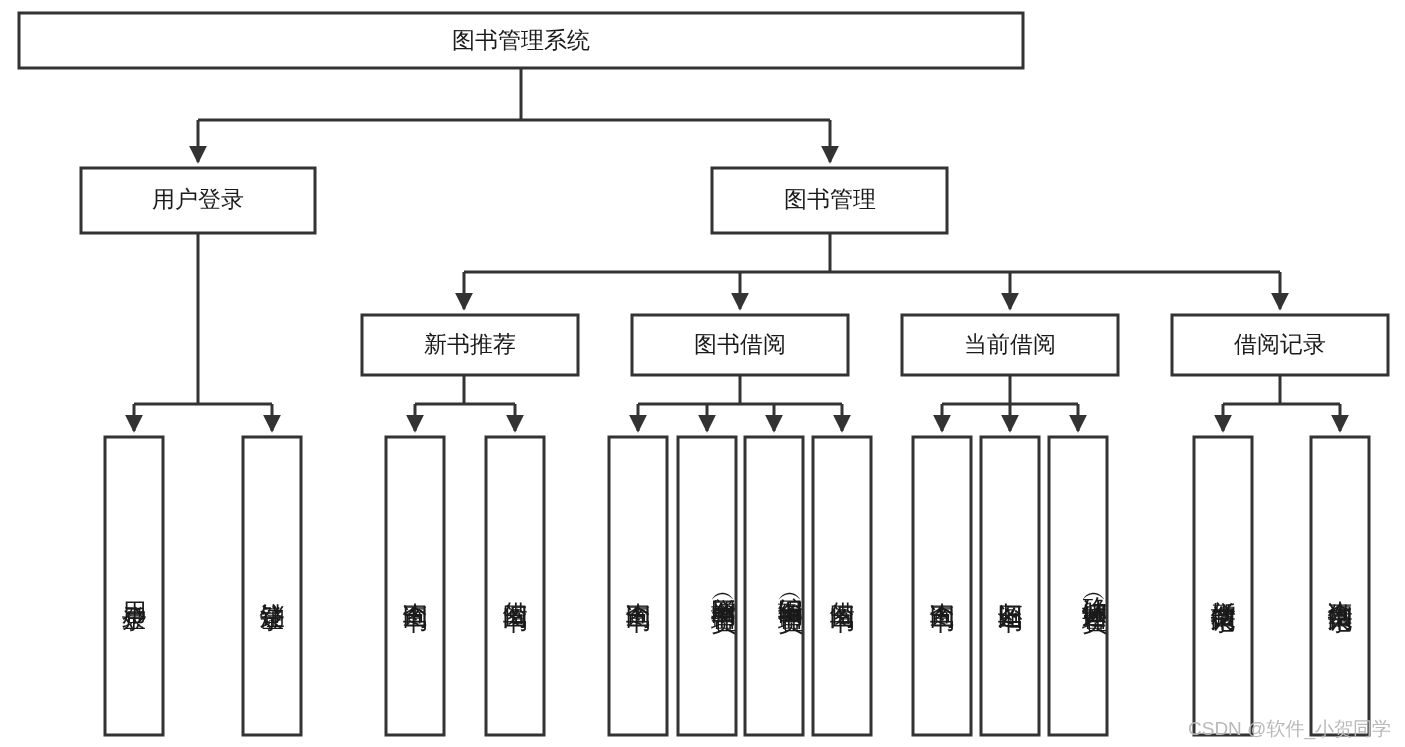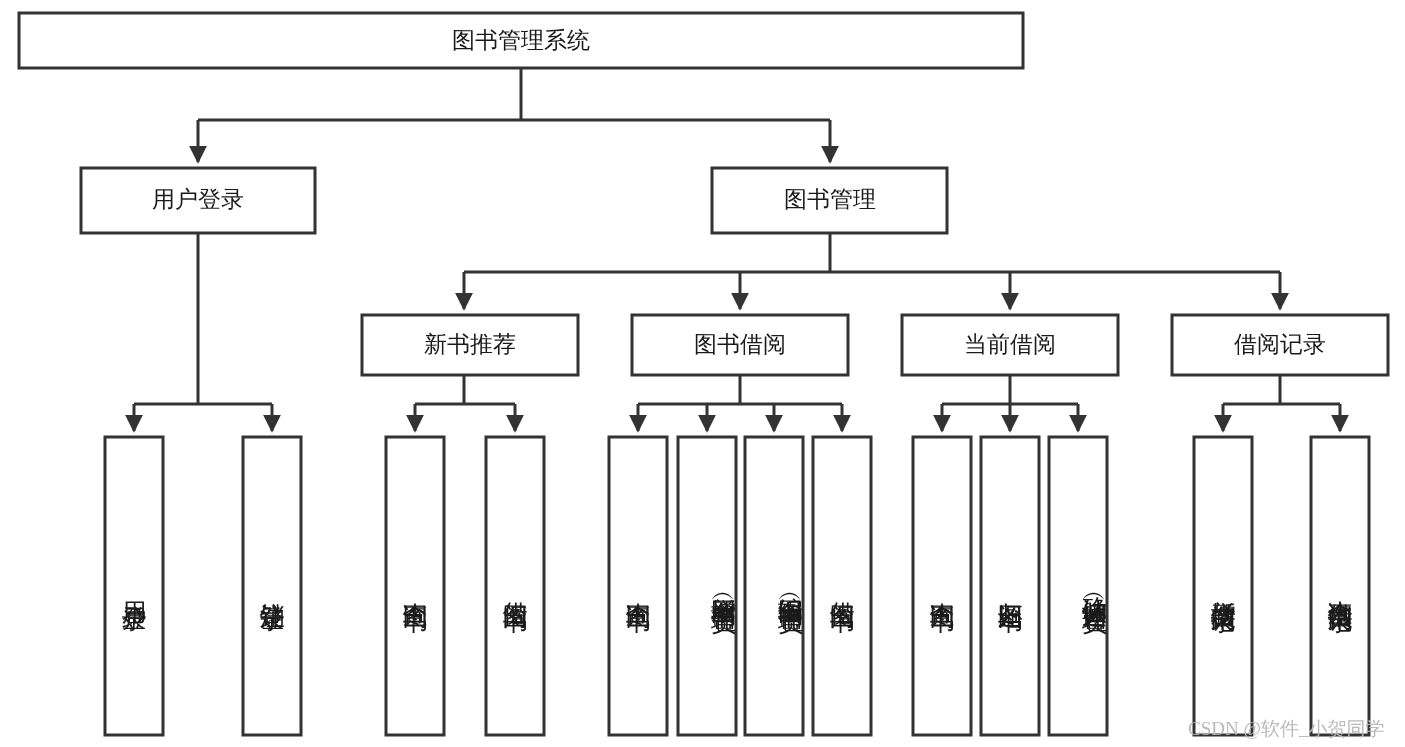--- a/index.html
+++ b/index.html
@@ -59,21 +59,21 @@
     color: #1a1a1a;
     letter-spacing: 2px;
     display: flex;
     align-items: center;
     justify-content: center;
     white-space: nowrap;
     pointer-events: none;
   }
   .watermark {
     position: absolute;
-    font-family: Liberation Serif, serif;
+    font-family: Liberation Sans, sans-serif;
     font-size: 19px;
     color: #b9b9b9;
     white-space: nowrap;
   }
 </style>
 </head>
 <body>
 
 <div id="diagram-root">
 

